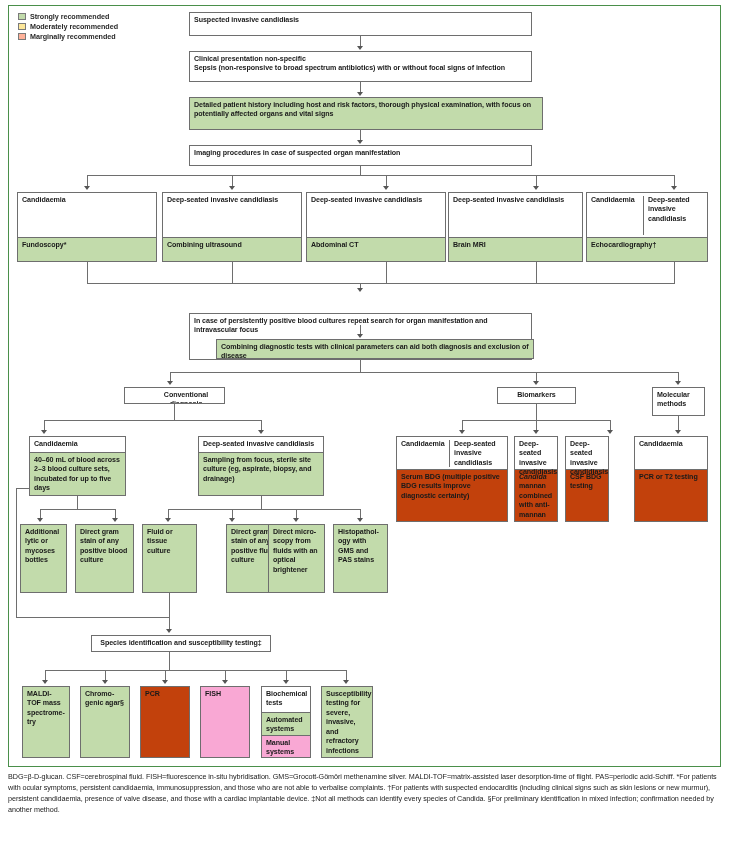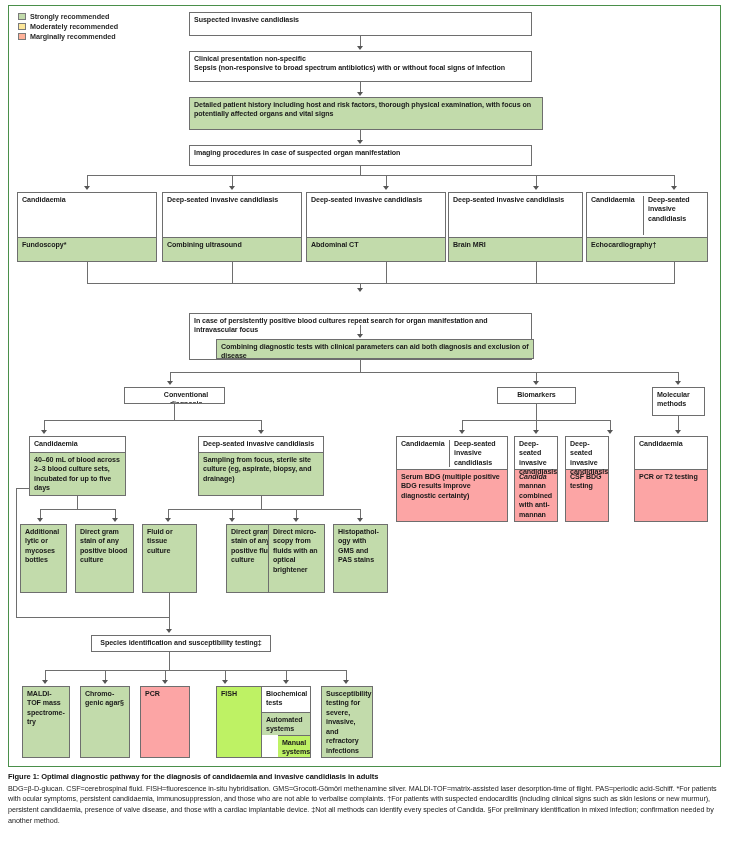--- a/index.html
+++ b/index.html
@@ -22,22 +22,22 @@
     position:absolute;box-sizing:border-box;
     border:1.1px solid #6e6e6e;
     background:#ffffff;
     font-size:7.1px;line-height:1.33;
     padding:3px 4px 2px 4px;
     overflow:hidden;
     font-weight:600;
     letter-spacing:-0.05px;
   }
   .green{background:#c2dbab;}
-  .yellow{background:#fca5a5;}
-  .salmon{background:#bef264;margin-left:16px;}
+  .yellow{background:#c2410c;}
+  .salmon{background:#f9a8d4;}
 
   
   .split{position:absolute;box-sizing:border-box;border:1.1px solid #6e6e6e;background:#fff;overflow:hidden;}
   .split .hd{box-sizing:border-box;padding:3px 4px 2px 4px;font-size:7.1px;line-height:1.33;font-weight:600;letter-spacing:-0.05px;}
   .split .bd{box-sizing:border-box;padding:3px 4px 2px 4px;font-size:7.1px;line-height:1.33;font-weight:600;border-top:1.1px solid #6e6e6e;letter-spacing:-0.05px;}
   .split .hd.divv{display:flex;}
   .split .hd.divv > div{box-sizing:border-box;padding:0;}
   .split .hd.divv > div + div{border-left:1.1px solid #6e6e6e;padding-left:4px;}
 
   .ital{font-style:italic;}
@@ -269,16 +269,15 @@
 
   <div class="split" style="left:261px;top:686px;width:50px;height:72px;">
     <div class="hd" style="height:25px;">Biochemical tests</div>
     <div class="bd green" style="height:23px;">Automated systems</div>
     <div class="bd salmon" style="height:24px;">Manual systems</div>
   </div>
 
   <div class="node green" style="left:321px;top:686px;width:52px;height:72px;">Susceptibility testing for severe, invasive, and refractory infections</div>
 
   <div class="caption">
-    <div class="cap-title">Figure 1: Optimal diagnostic pathway for the diagnosis of candidaemia and invasive candidiasis in adults</div>
     <div class="cap-body">BDG=β-D-glucan. CSF=cerebrospinal fluid. FISH=fluorescence in-situ hybridisation. GMS=Grocott-Gömöri methenamine silver. MALDI-TOF=matrix-assisted laser desorption-time of flight. PAS=periodic acid-Schiff. *For patients with ocular symptoms, persistent candidaemia, immunosuppression, and those who are not able to verbalise complaints. †For patients with suspected endocarditis (including clinical signs such as skin lesions or new murmur), persistent candidaemia, presence of valve disease, and those with a cardiac implantable device. ‡Not all methods can identify every species of Candida. §For preliminary identification in mixed infection; confirmation needed by another method.</div>
   </div>
 </div>
 
 </body></html>

